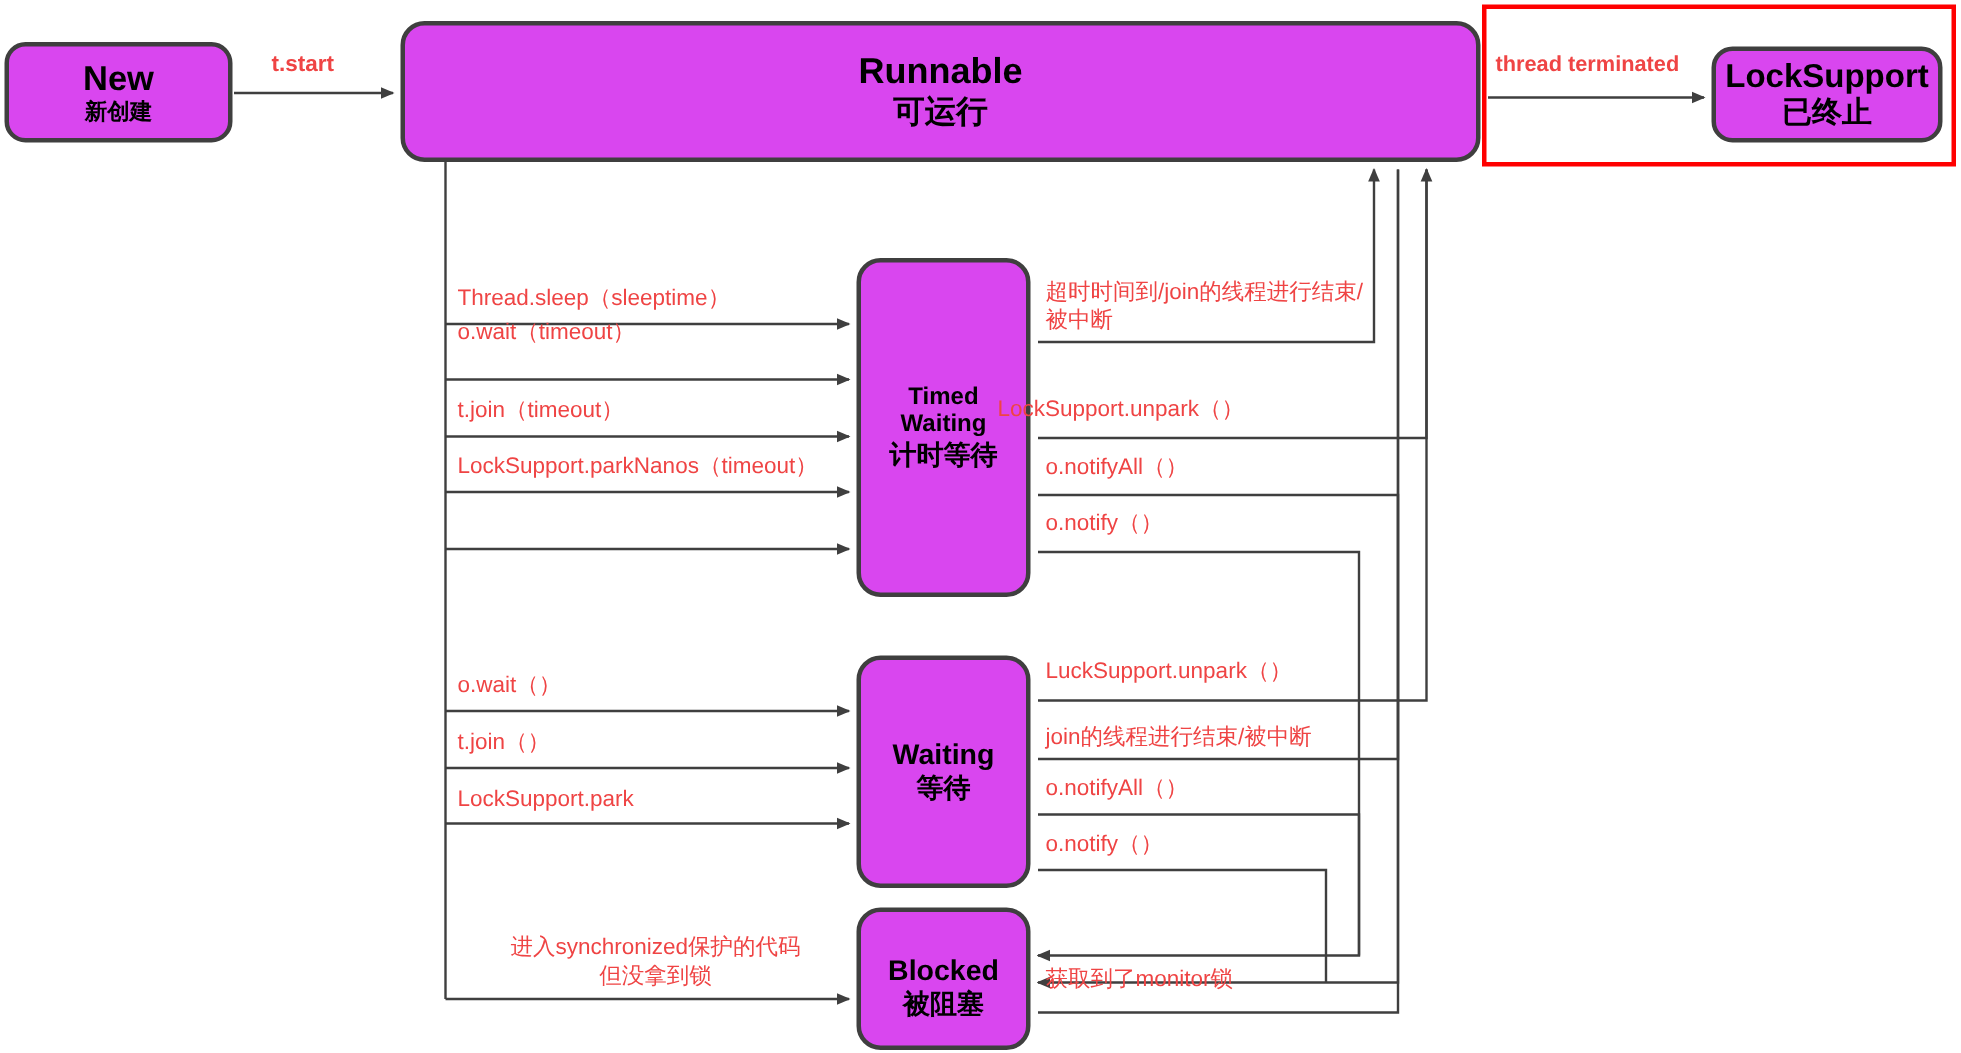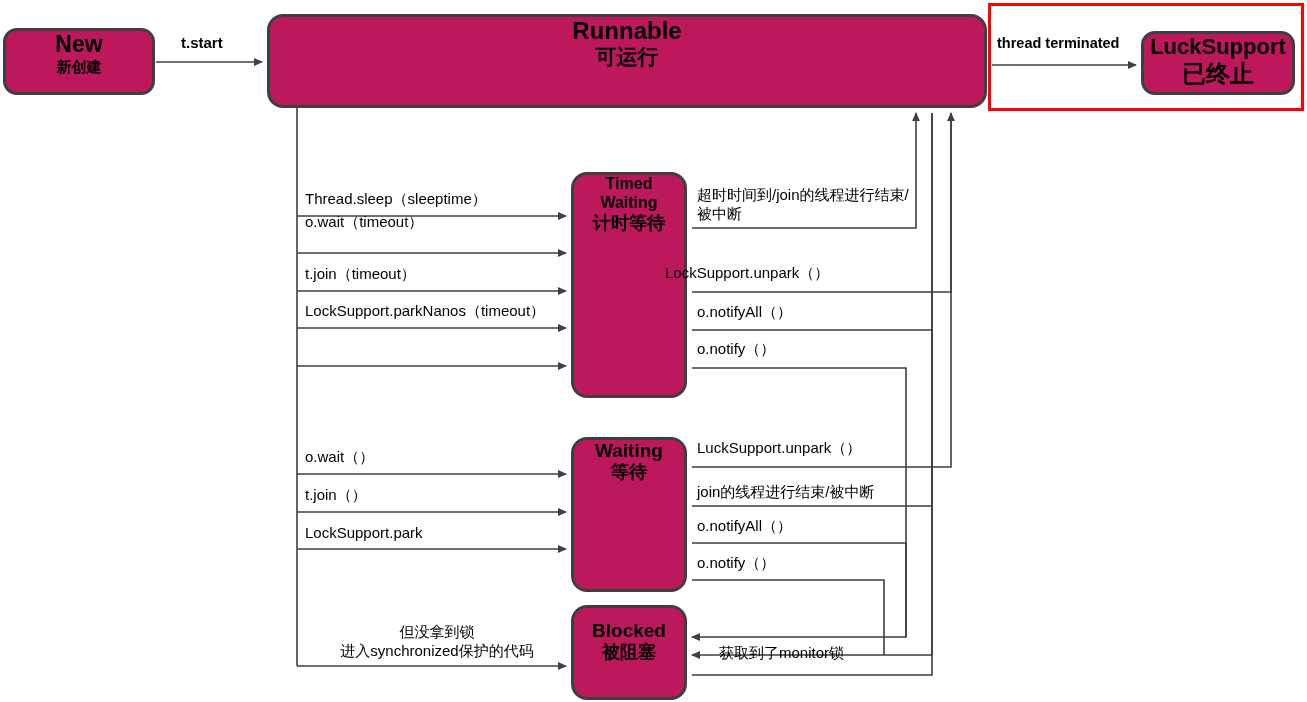--- a/index.html
+++ b/index.html
@@ -20,39 +20,40 @@
     left:0;top:0;
     width:1307px;height:702px;
     pointer-events:none;
   }
   
   .state{
     position:absolute;
     box-sizing:border-box;
     border:3px solid #3f3f3f;
     border-radius:14px;
-    background:#be185d;
+    background:#d946ef;
     display:flex;
     flex-direction:column;
     align-items:center;
+    justify-content:center;
     text-align:center;
     line-height:1.18;
     z-index:3;
   }
   .state .en{font-weight:bold;}
   .state .zh{font-weight:bold;}
   #state-new{left:3px;top:28px;width:152px;height:67px;}
   #state-new .en{font-size:23px;}
   #state-new .zh{font-size:15px;}
   #state-runnable{left:267px;top:14px;width:720px;height:94px;border-radius:16px;}
   #state-runnable .en{font-size:24px;font-weight:bold;}
   #state-runnable .zh{font-size:21px;}
   #state-terminated{left:1141px;top:31px;width:154px;height:64px;}
   #state-terminated .en{font-size:22px;}
-  #state-terminated .zh{font-size:24px;}
+  #state-terminated .zh{font-size:20px;}
   #state-timed{left:571px;top:172px;width:116px;height:226px;border-radius:16px;}
   #state-timed .en{font-size:16px;}
   #state-timed .zh{font-size:18px;}
   #state-waiting{left:571px;top:437px;width:116px;height:155px;border-radius:16px;}
   #state-waiting .en{font-size:19px;}
   #state-waiting .zh{font-size:18px;}
   #state-blocked{left:571px;top:605px;width:116px;height:95px;border-radius:16px;}
   #state-blocked .en{font-size:19px;margin-top:12px;}
   #state-blocked .zh{font-size:18px;}
 
@@ -64,21 +65,21 @@
     border:3px solid #ff0000;
     box-sizing:border-box;
     background:transparent;
     z-index:2;
   }
 
   
   .lbl{
     position:absolute;
     font-size:15px;
-    color:#000000;
+    color:#ef4444;
     white-space:nowrap;
     line-height:1.25;
     z-index:4;
   }
   .lbl.wrap{white-space:normal;text-align:center;}
   #lbl-tstart{left:181px;top:34px;font-weight:bold;font-size:15px;}
   #lbl-terminated{left:997px;top:34px;font-weight:bold;font-size:14.5px;}
 
   
   #lbl-l1{left:305px;top:190px;}
@@ -93,21 +94,21 @@
 
   
   #lbl-r1{left:697px;top:186px;width:218px;white-space:normal;}
   #lbl-r2{left:665px;top:264px;}
   #lbl-r3{left:697px;top:303px;}
   #lbl-r4{left:697px;top:340px;}
   #lbl-r5{left:697px;top:439px;}
   #lbl-r6{left:697px;top:483px;}
   #lbl-r7{left:697px;top:517px;}
   #lbl-r8{left:697px;top:554px;}
-  #lbl-r9{left:697px;top:644px;margin-left:22px;}
+  #lbl-r9{left:697px;top:644px;}
 </style>
 </head>
 <body>
 
 <div id="canvas">
 
   <svg id="wires" viewBox="0 0 1307 702" width="1307" height="702" xmlns="http://www.w3.org/2000/svg">
     <defs>
       <marker id="ah" markerWidth="9" markerHeight="9" refX="8" refY="4.5" orient="auto" markerUnits="userSpaceOnUse">
         <path d="M0,0.6 L9,4.5 L0,8.4 z" fill="#3f3f3f"></path>
@@ -159,21 +160,21 @@
     <div class="en">New</div>
     <div class="zh">新创建</div>
   </div>
 
   <div class="state" id="state-runnable">
     <div class="en">Runnable</div>
     <div class="zh">可运行</div>
   </div>
 
   <div class="state" id="state-terminated">
-    <div class="en">LuckSupport</div>
+    <div class="en">LockSupport</div>
     <div class="zh">已终止</div>
   </div>
 
   <div class="state" id="state-timed">
     <div class="en">Timed</div>
     <div class="en">Waiting</div>
     <div class="zh">计时等待</div>
   </div>
 
   <div class="state" id="state-waiting">
@@ -193,22 +194,22 @@
   <div class="lbl" id="lbl-l1">Thread.sleep（sleeptime）</div>
   <div class="lbl" id="lbl-l2">o.wait（timeout）</div>
   <div class="lbl" id="lbl-l3">t.join（timeout）</div>
   <div class="lbl" id="lbl-l4">LockSupport.parkNanos（timeout）</div>
 
   <div class="lbl" id="lbl-l6">o.wait（）</div>
   <div class="lbl" id="lbl-l7">t.join（）</div>
   <div class="lbl" id="lbl-l8">LockSupport.park</div>
 
   <div class="lbl wrap" id="lbl-l9">
+    <div>进入synchronized保护的代码</div>
     <div>但没拿到锁</div>
-    <div>进入synchronized保护的代码</div>
   </div>
 
   <div class="lbl" id="lbl-r1">超时时间到/join的线程进行结束/被中断</div>
   <div class="lbl" id="lbl-r2">LockSupport.unpark（）</div>
   <div class="lbl" id="lbl-r3">o.notifyAll（）</div>
   <div class="lbl" id="lbl-r4">o.notify（）</div>
 
   <div class="lbl" id="lbl-r5">LuckSupport.unpark（）</div>
   <div class="lbl" id="lbl-r6">join的线程进行结束/被中断</div>
   <div class="lbl" id="lbl-r7">o.notifyAll（）</div>

